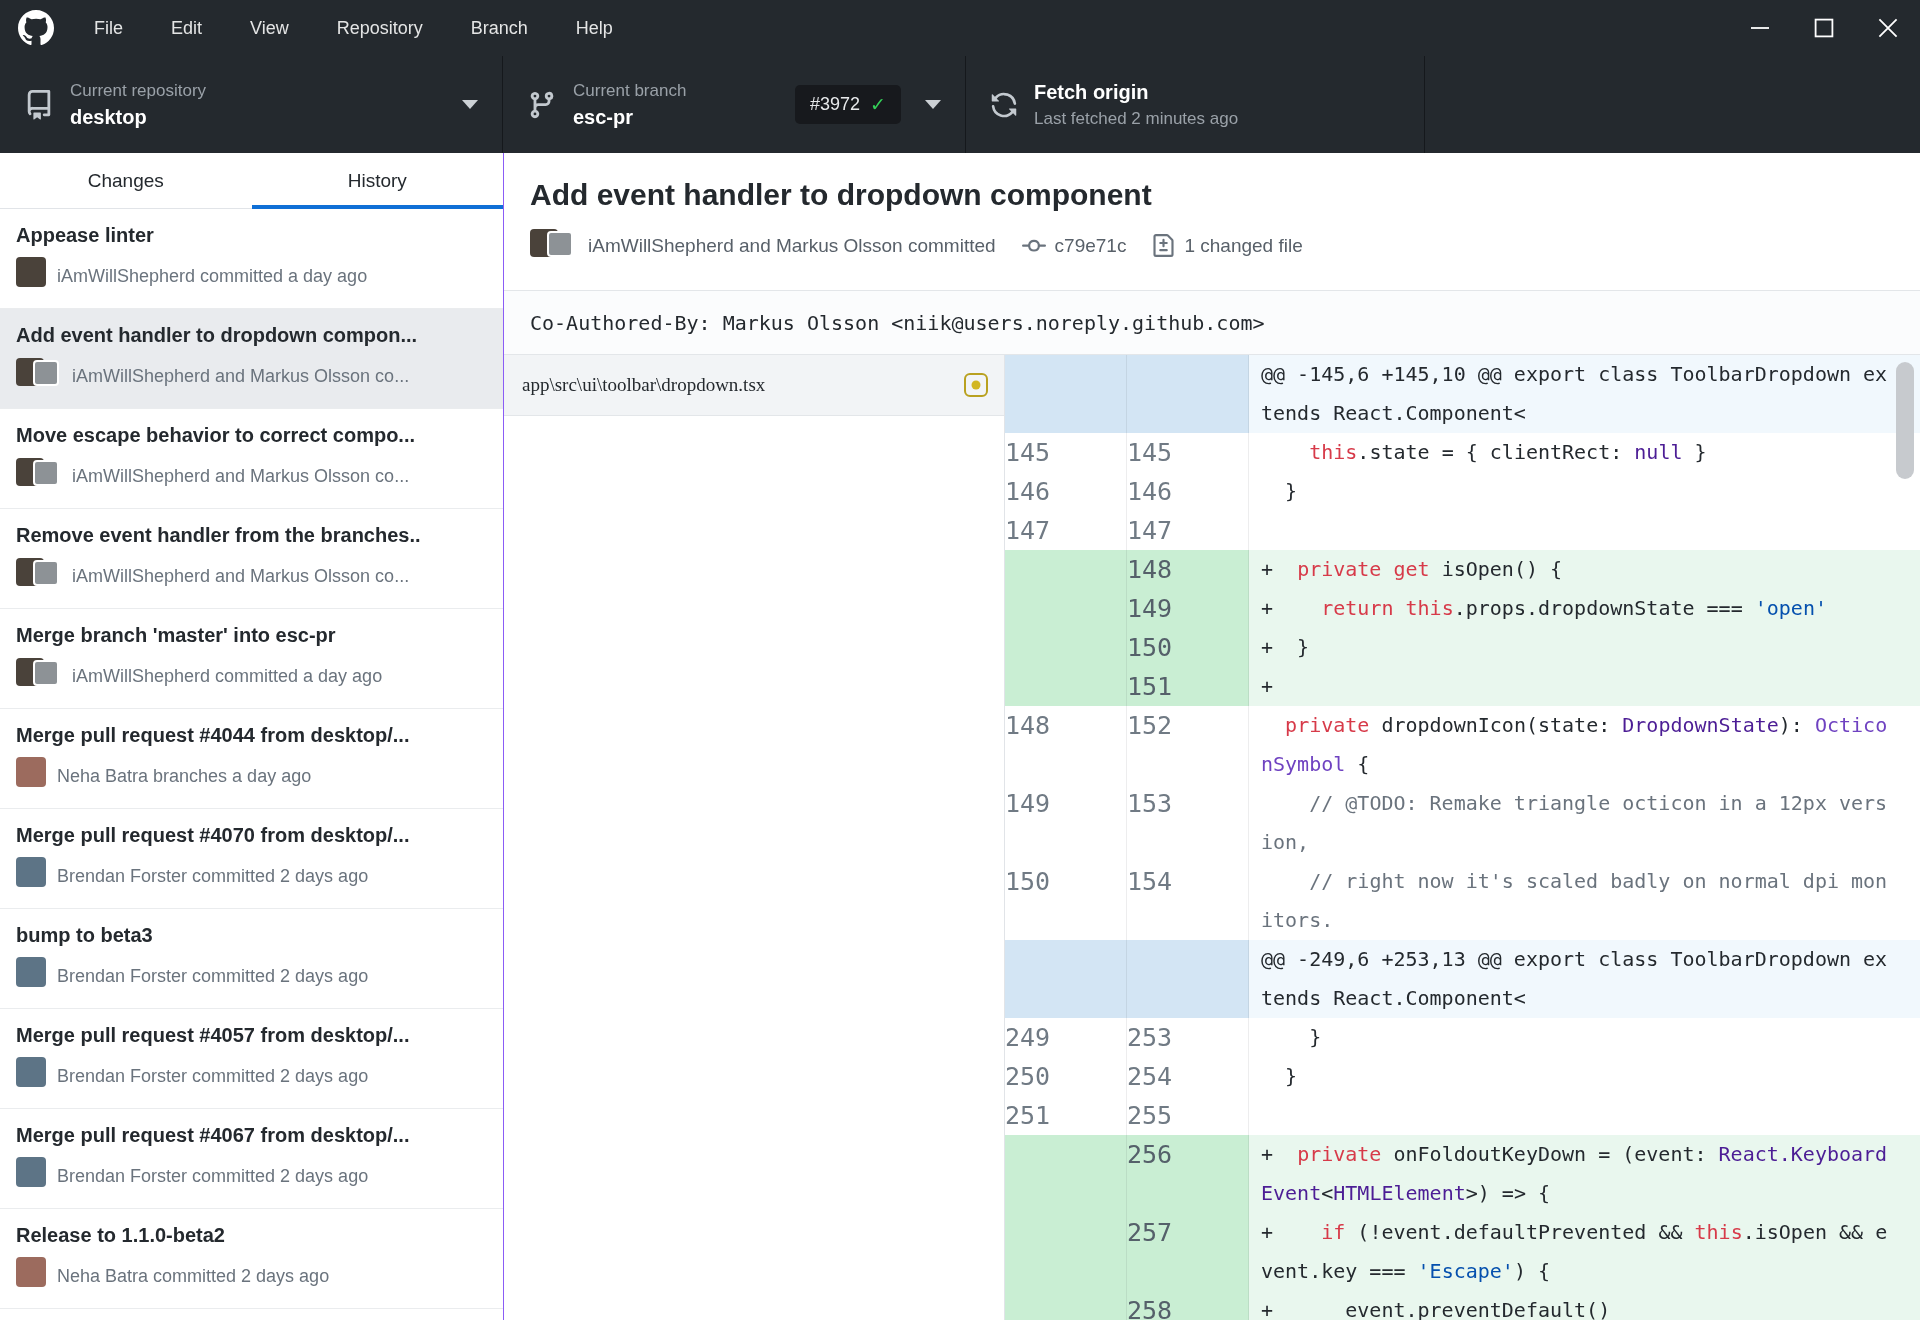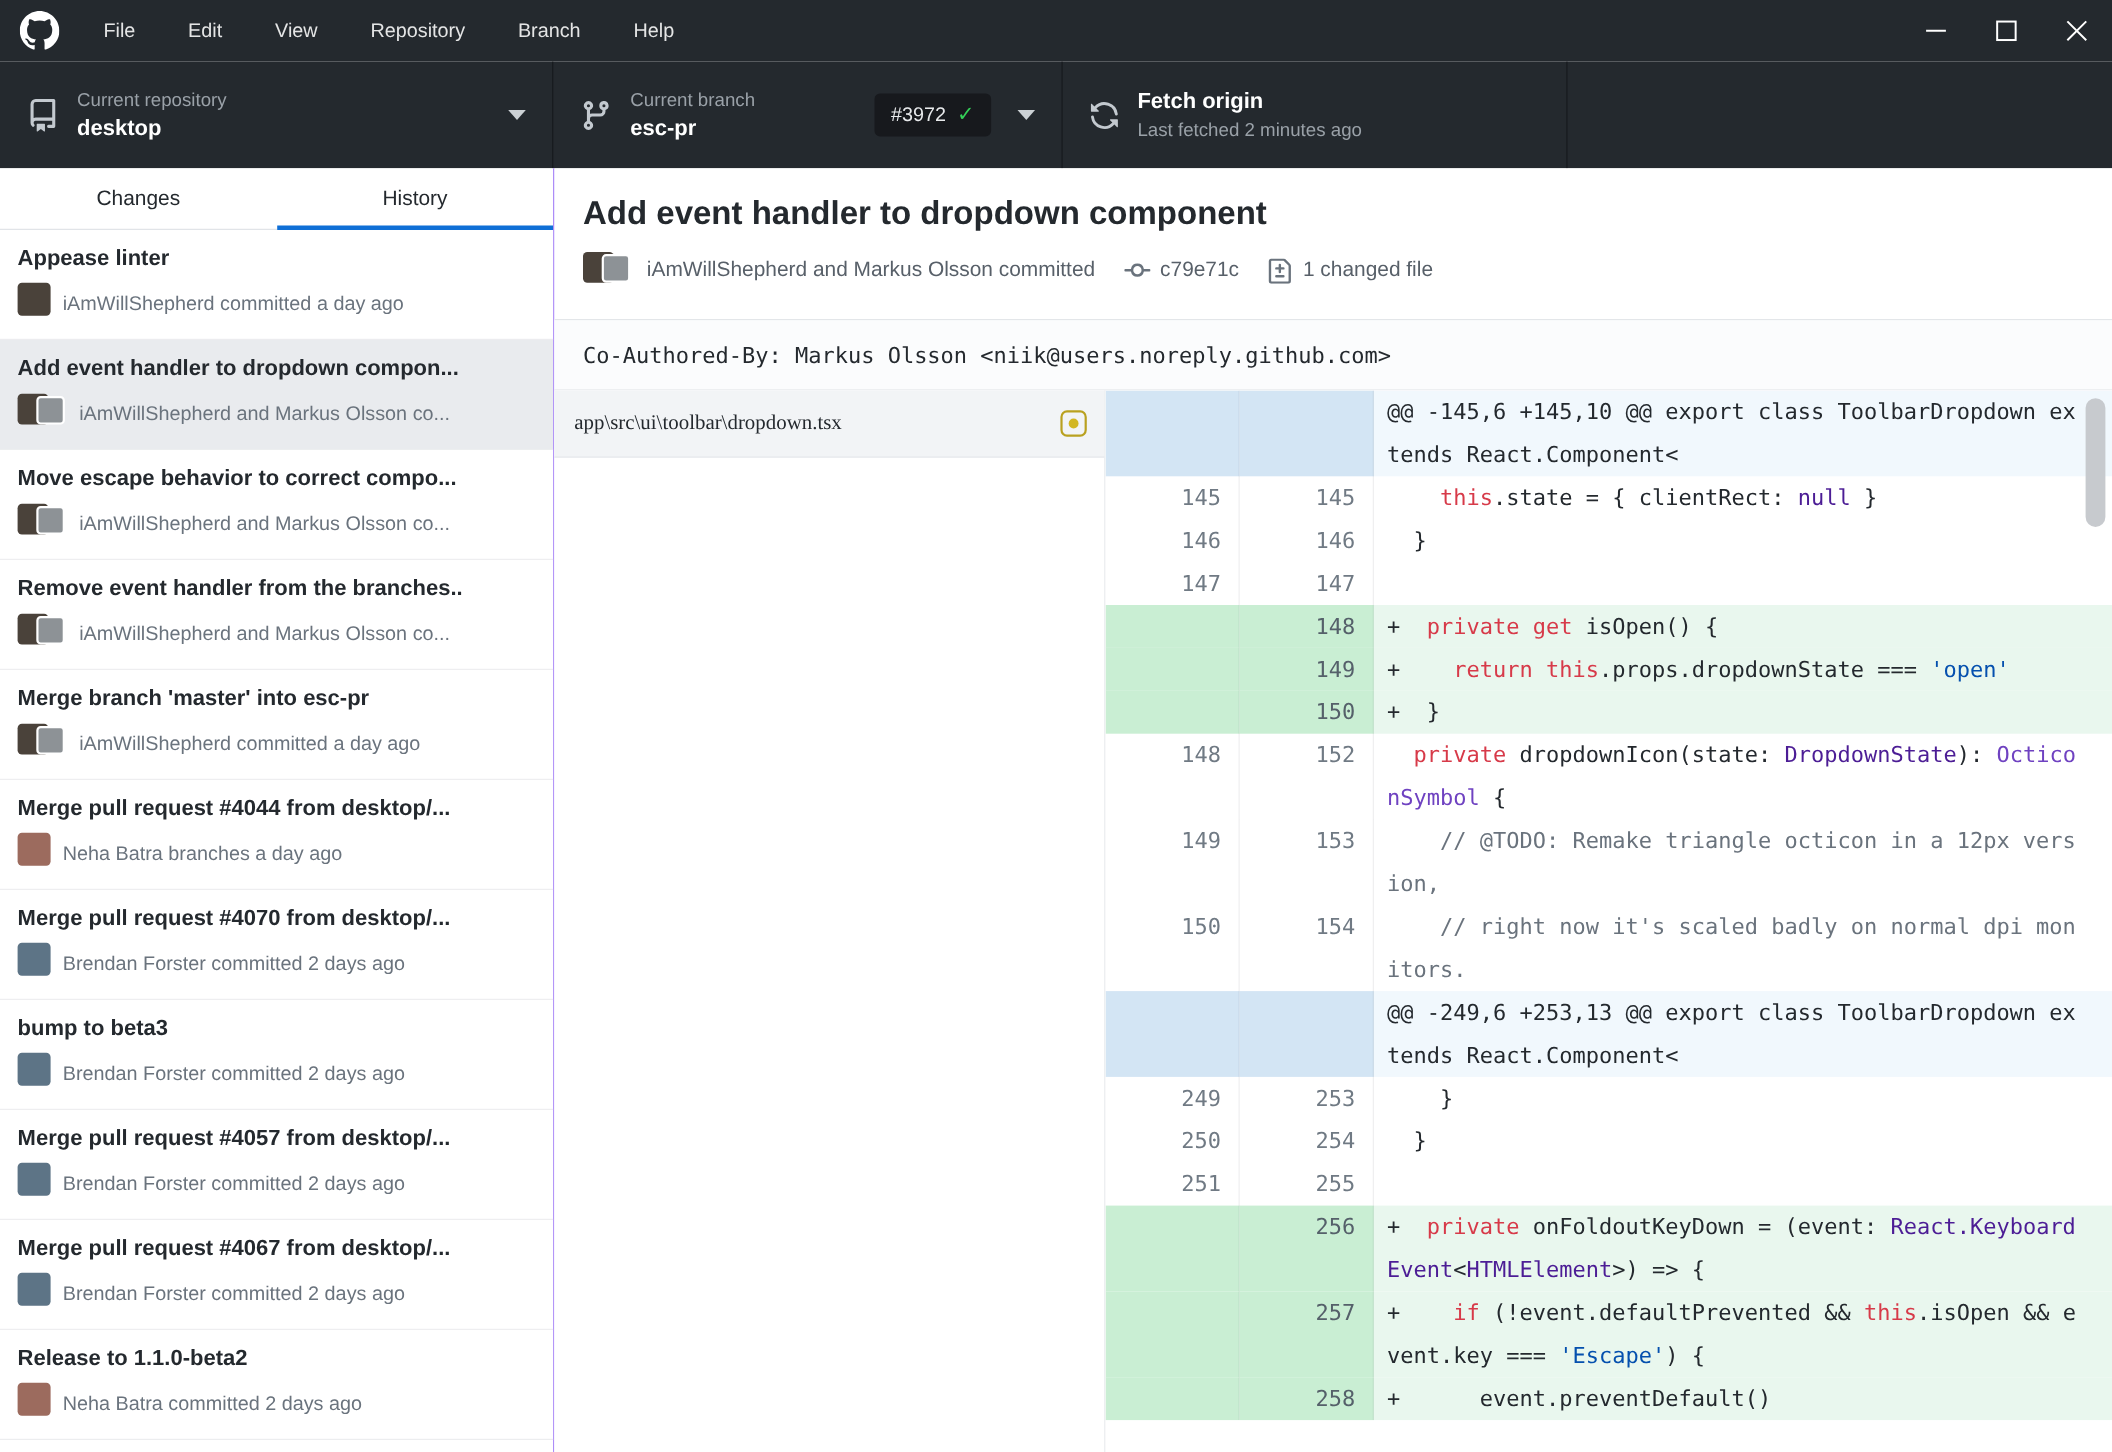--- a/index.html
+++ b/index.html
@@ -73,22 +73,22 @@
   .file-row{height:61px;box-sizing:border-box;display:flex;align-items:center;padding:0 16px 0 18px;
             background:#f2f4f6;border-bottom:1px solid #e3e6e9;font-size:19px;color:#24292e;}
   .file-path{flex:1;white-space:nowrap;overflow:hidden;}
   .mod-icon{width:24px;height:24px;box-sizing:border-box;border:2px solid #b9a120;border-radius:6px;position:relative;flex:none;}
   .mod-icon i{position:absolute;left:50%;top:50%;transform:translate(-50%,-50%);width:9px;height:9px;border-radius:50%;background:#d2b723;}
 
   
   .diff-col{flex:1;position:relative;overflow:hidden;background:#fff;
             font-family:"DejaVu Sans Mono","Liberation Mono",monospace;}
   .d-row{display:flex;align-items:stretch;}
-  .d-old,.d-new{flex:none;width:122px;box-sizing:border-box;padding-right:16px;text-align:right;
-                font-size:20px;line-height:39px;color:#707a84;border-right:1px solid rgba(27,31,35,.08);}
+  .d-old,.d-new{flex:none;width:122px;box-sizing:border-box;padding-right:16px;text-align:left;
+                font-size:25px;line-height:39px;color:#707a84;border-right:1px solid rgba(27,31,35,.08);}
   .d-code{flex:1;box-sizing:border-box;padding:0 29px 0 12px;font-size:20px;line-height:39px;
           white-space:pre-wrap;word-break:break-all;color:#24292e;min-height:39px;}
   .d-row.add .d-old,.d-row.add .d-new{background:#c9eed3;color:#55606a;}
   .d-row.add .d-code{background:#e9f7ee;}
   .d-row.hunk .d-old,.d-row.hunk .d-new{background:#d3e5f4;}
   .d-row.hunk .d-code{background:#f1f8fd;}
   .k{color:#d73a49;}  .t{color:#4c1d95;}  .p{color:#6f42c1;}  .s{color:#0550ae;}  .cm{color:#6a737d;}
 
   .scroll-thumb{position:absolute;right:6px;top:7px;width:18px;height:117px;background:#c7cace;border-radius:10px;}
 </style>
@@ -351,20 +351,25 @@
             <div class="d-row add">
               <div class="d-old"></div>
               <div class="d-new">149</div>
               <div class="d-code"><span>+    </span><span class="k">return</span><span> </span><span class="k">this</span><span>.props.dropdownState === </span><span class="s">'open'</span></div>
             </div>
             <div class="d-row add">
               <div class="d-old"></div>
               <div class="d-new">150</div>
               <div class="d-code"><span>+  }</span></div>
             </div>
+            <div class="d-row add">
+              <div class="d-old"></div>
+              <div class="d-new">151</div>
+              <div class="d-code"><span>+</span></div>
+            </div>
             <div class="d-row ctx">
               <div class="d-old">148</div>
               <div class="d-new">152</div>
               <div class="d-code"><span>  </span><span class="k">private</span><span> dropdownIcon(state: </span><span class="t">DropdownState</span><span>): </span><span class="p">OcticonSymbol</span><span> {</span></div>
             </div>
             <div class="d-row ctx">
               <div class="d-old">149</div>
               <div class="d-new">153</div>
               <div class="d-code"><span>    </span><span class="cm">// @TODO: Remake triangle octicon in a 12px version,</span></div>
             </div>

